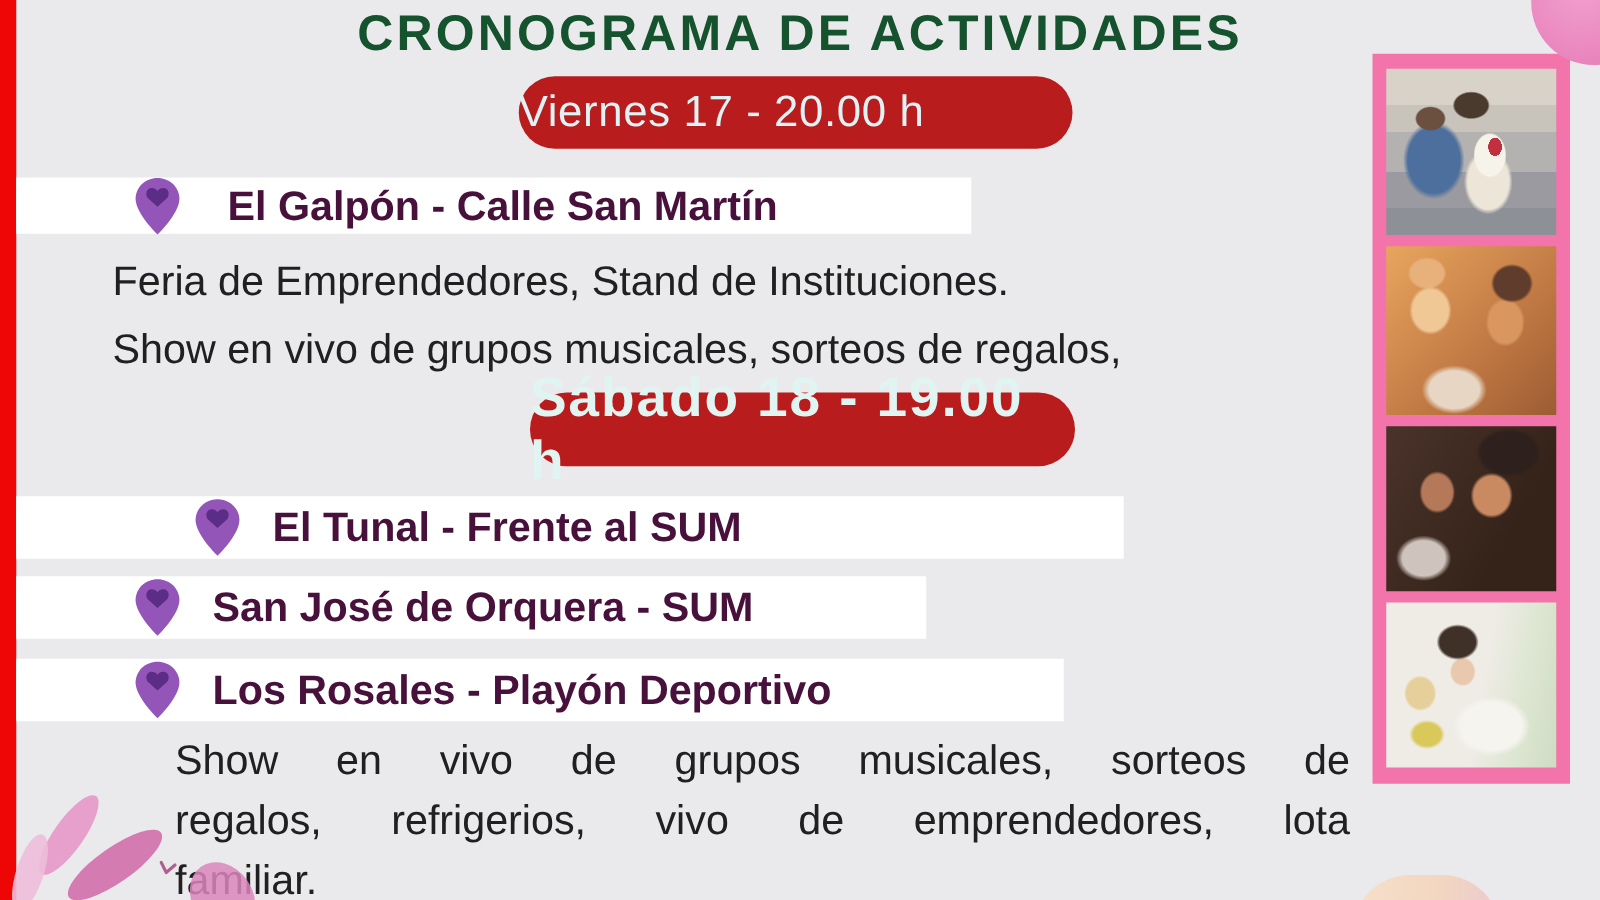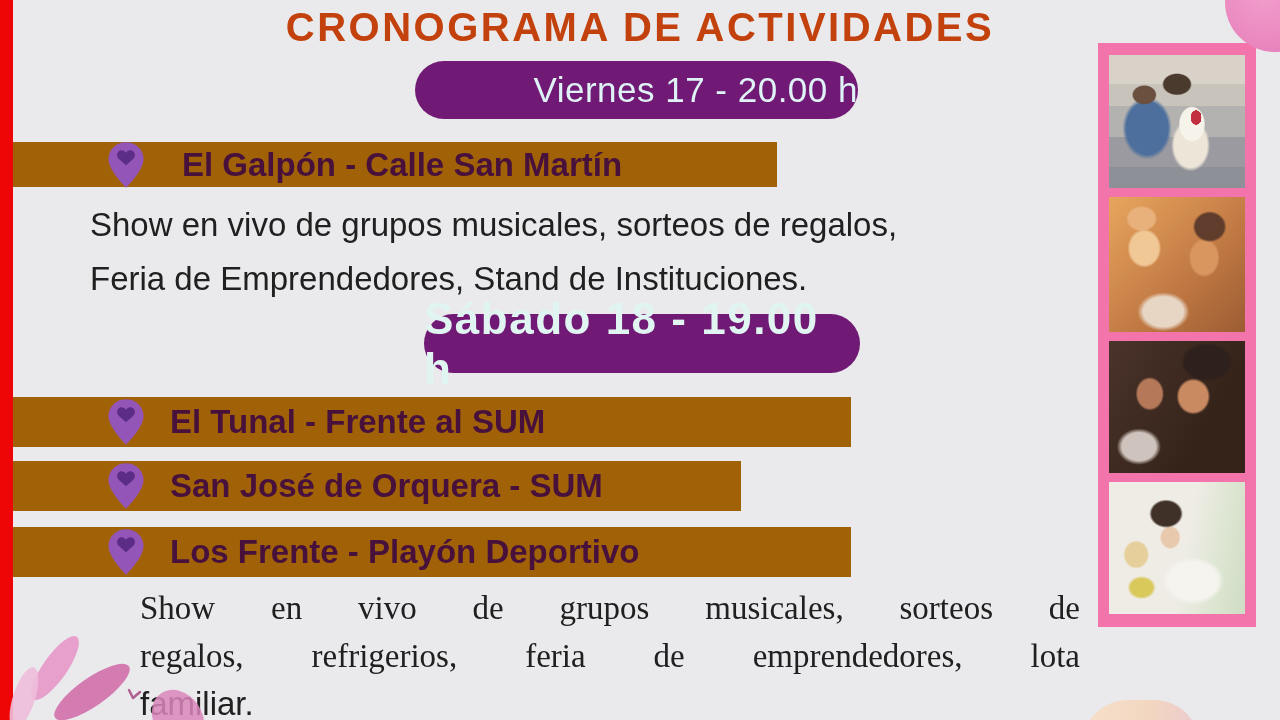--- a/index.html
+++ b/index.html
@@ -5,48 +5,48 @@
   html,body{margin:0;padding:0;}
   body{
     width:1280px;height:720px;position:relative;overflow:hidden;
     background:#eae9eb;
     font-family:"Liberation Sans", sans-serif;
   }
   .red-bar{position:absolute;left:0;top:0;width:13px;height:720px;background:#ee0505;}
 
   .title{
     position:absolute;left:0;top:5px;width:1280px;text-align:center;
-    font-size:40px;font-weight:700;letter-spacing:2.5px;color:#c2410c;
+    font-size:40px;font-weight:700;letter-spacing:2.5px;color:#14532d;
   }
 
   .pill{
-    position:absolute;background:#701a75;border-radius:40px;
-    display:flex;align-items:center;justify-content:flex-end;color:#dff3f6;
+    position:absolute;background:#b91c1c;border-radius:40px;
+    display:flex;align-items:center;justify-content:flex-start;color:#dff3f6;
   }
   .pill1{left:415px;top:61px;width:443px;height:58px;font-size:35px;font-weight:400;letter-spacing:.5px;}
   .pill2{left:424px;top:314px;width:436px;height:59px;font-size:44px;font-weight:700;letter-spacing:1.5px;color:#e0f5f2;}
 
   .banner{
-    position:absolute;left:13px;background:#a16207;
+    position:absolute;left:13px;background:#ffffff;
     display:flex;align-items:center;color:#47113c;font-weight:700;font-size:33px;
   }
   .banner .pin{flex:0 0 40px;margin-left:93px;display:flex;align-items:center;}
   .banner1{top:142px;width:764px;height:45px;}
   .banner1 .loc-label{margin-left:36px;}
-  .banner2{top:397px;width:838px;height:50px;}
+  .banner2{top:397px;width:838px;height:50px;padding-left:48px;}
   .banner3{top:461px;width:728px;height:50px;}
   .banner4{top:527px;width:838px;height:50px;}
   .banner2 .loc-label,.banner3 .loc-label,.banner4 .loc-label{margin-left:24px;}
 
   .para{position:absolute;color:#202020;font-size:33px;}
   .para1{left:90px;top:198px;width:1010px;}
   .para1 .line{height:54px;line-height:54px;}
   .para2{left:140px;top:584px;width:940px;}
   .para2 .line{height:48px;line-height:48px;}
-  .line.just{text-align:justify;text-align-last:justify;font-family:Liberation Serif, serif;}
+  .line.just{text-align:justify;text-align-last:justify;}
 
   .photo-strip{
     position:absolute;left:1098px;top:43px;width:158px;height:584px;
     background:#f374aa;box-sizing:border-box;padding:12px 11px;
     display:flex;flex-direction:column;gap:9px;
   }
   .photo{width:100%;}
   .photo1{height:133px;background:
     radial-gradient(ellipse 9px 12px at 64% 47%, #c23040 60%, rgba(0,0,0,0) 61%),
     radial-gradient(ellipse 22px 30px at 61% 52%, #f6f3ea 55%, rgba(0,0,0,0) 60%),
@@ -102,22 +102,22 @@
   <span class="pin">
     <svg viewBox="0 0 24 29" width="40" height="48" aria-hidden="true">
       <path d="M12 .8C6.1.8 1.4 5.3 1.4 10.9c0 7.1 10.6 17.3 10.6 17.3s10.6-10.2 10.6-17.3C22.6 5.3 17.9.8 12 .8z" fill="#9455b8"></path>
       <path d="M12 7.1c-1.1-1.7-3.6-2-4.8-.5-1 1.3-.7 3.2.5 4.3L12 14.7l4.3-3.8c1.2-1.1 1.5-3 .5-4.3-1.2-1.5-3.7-1.2-4.8.5z" fill="#5c2d87"></path>
     </svg>
   </span>
   <span class="loc-label">El Galpón - Calle San Martín</span>
 </div>
 
 <div class="para para1">
+  <div class="line">Feria de Emprendedores, Stand de Instituciones.</div>
   <div class="line">Show en vivo de grupos musicales, sorteos de regalos,</div>
-  <div class="line">Feria de Emprendedores, Stand de Instituciones.</div>
 </div>
 
 <div class="pill pill2">
   <span>Sábado 18 - 19.00 h</span>
 </div>
 
 <div class="banner banner2">
   <span class="pin">
     <svg viewBox="0 0 24 29" width="40" height="48" aria-hidden="true">
       <path d="M12 .8C6.1.8 1.4 5.3 1.4 10.9c0 7.1 10.6 17.3 10.6 17.3s10.6-10.2 10.6-17.3C22.6 5.3 17.9.8 12 .8z" fill="#9455b8"></path>
@@ -137,26 +137,26 @@
   <span class="loc-label">San José de Orquera - SUM</span>
 </div>
 
 <div class="banner banner4">
   <span class="pin">
     <svg viewBox="0 0 24 29" width="40" height="48" aria-hidden="true">
       <path d="M12 .8C6.1.8 1.4 5.3 1.4 10.9c0 7.1 10.6 17.3 10.6 17.3s10.6-10.2 10.6-17.3C22.6 5.3 17.9.8 12 .8z" fill="#9455b8"></path>
       <path d="M12 7.1c-1.1-1.7-3.6-2-4.8-.5-1 1.3-.7 3.2.5 4.3L12 14.7l4.3-3.8c1.2-1.1 1.5-3 .5-4.3-1.2-1.5-3.7-1.2-4.8.5z" fill="#5c2d87"></path>
     </svg>
   </span>
-  <span class="loc-label">Los Frente - Playón Deportivo</span>
+  <span class="loc-label">Los Rosales - Playón Deportivo</span>
 </div>
 
 <div class="para para2">
   <div class="line just">Show en vivo de grupos musicales, sorteos de</div>
-  <div class="line just">regalos, refrigerios, feria de emprendedores, lota</div>
+  <div class="line just">regalos, refrigerios, vivo de emprendedores, lota</div>
   <div class="line">familiar.</div>
 </div>
 
 <div class="photo-strip">
   <div class="photo photo1" aria-label="Mother hugging child holding a heart card"></div>
   <div class="photo photo2" aria-label="Mother and grandmother smiling in warm light"></div>
   <div class="photo photo3" aria-label="Mother and daughter faces close together"></div>
   <div class="photo photo4" aria-label="Mother embracing girl holding yellow flowers"></div>
 </div>
 

